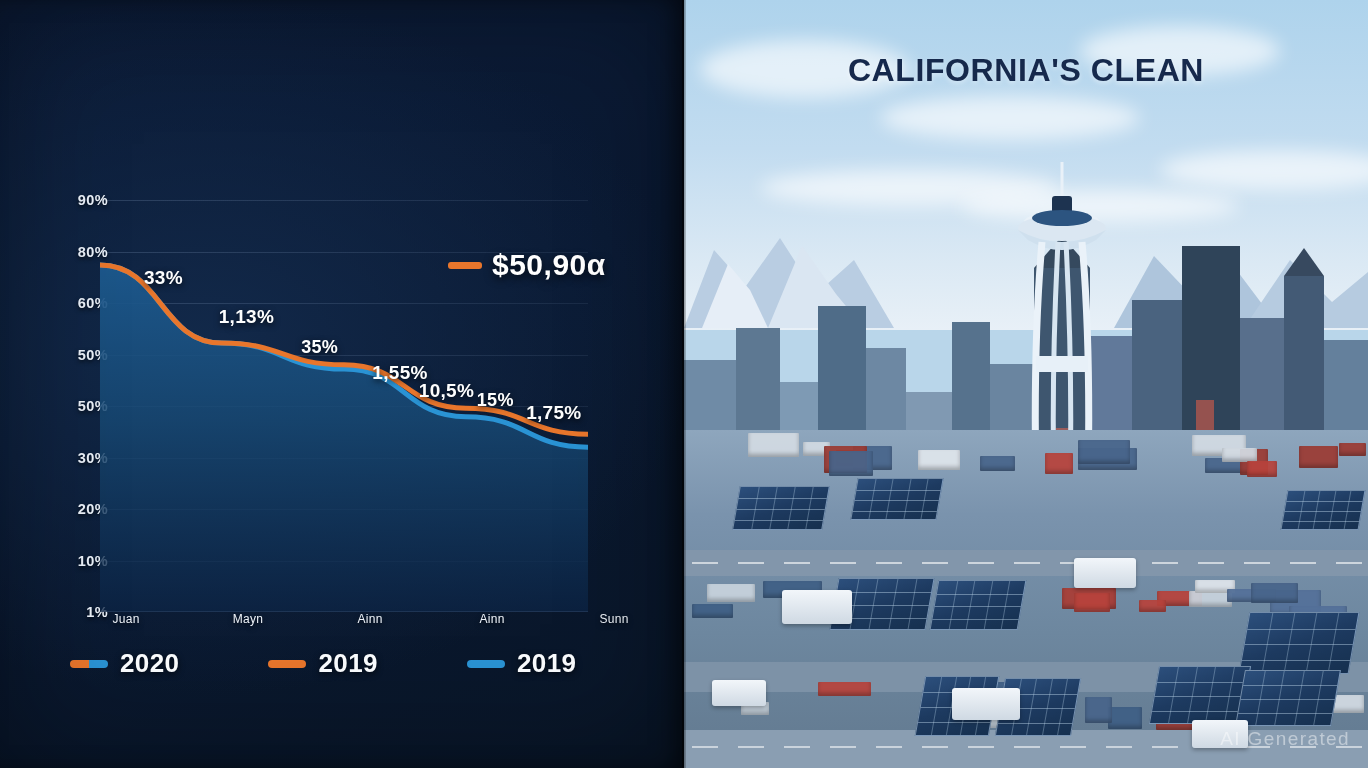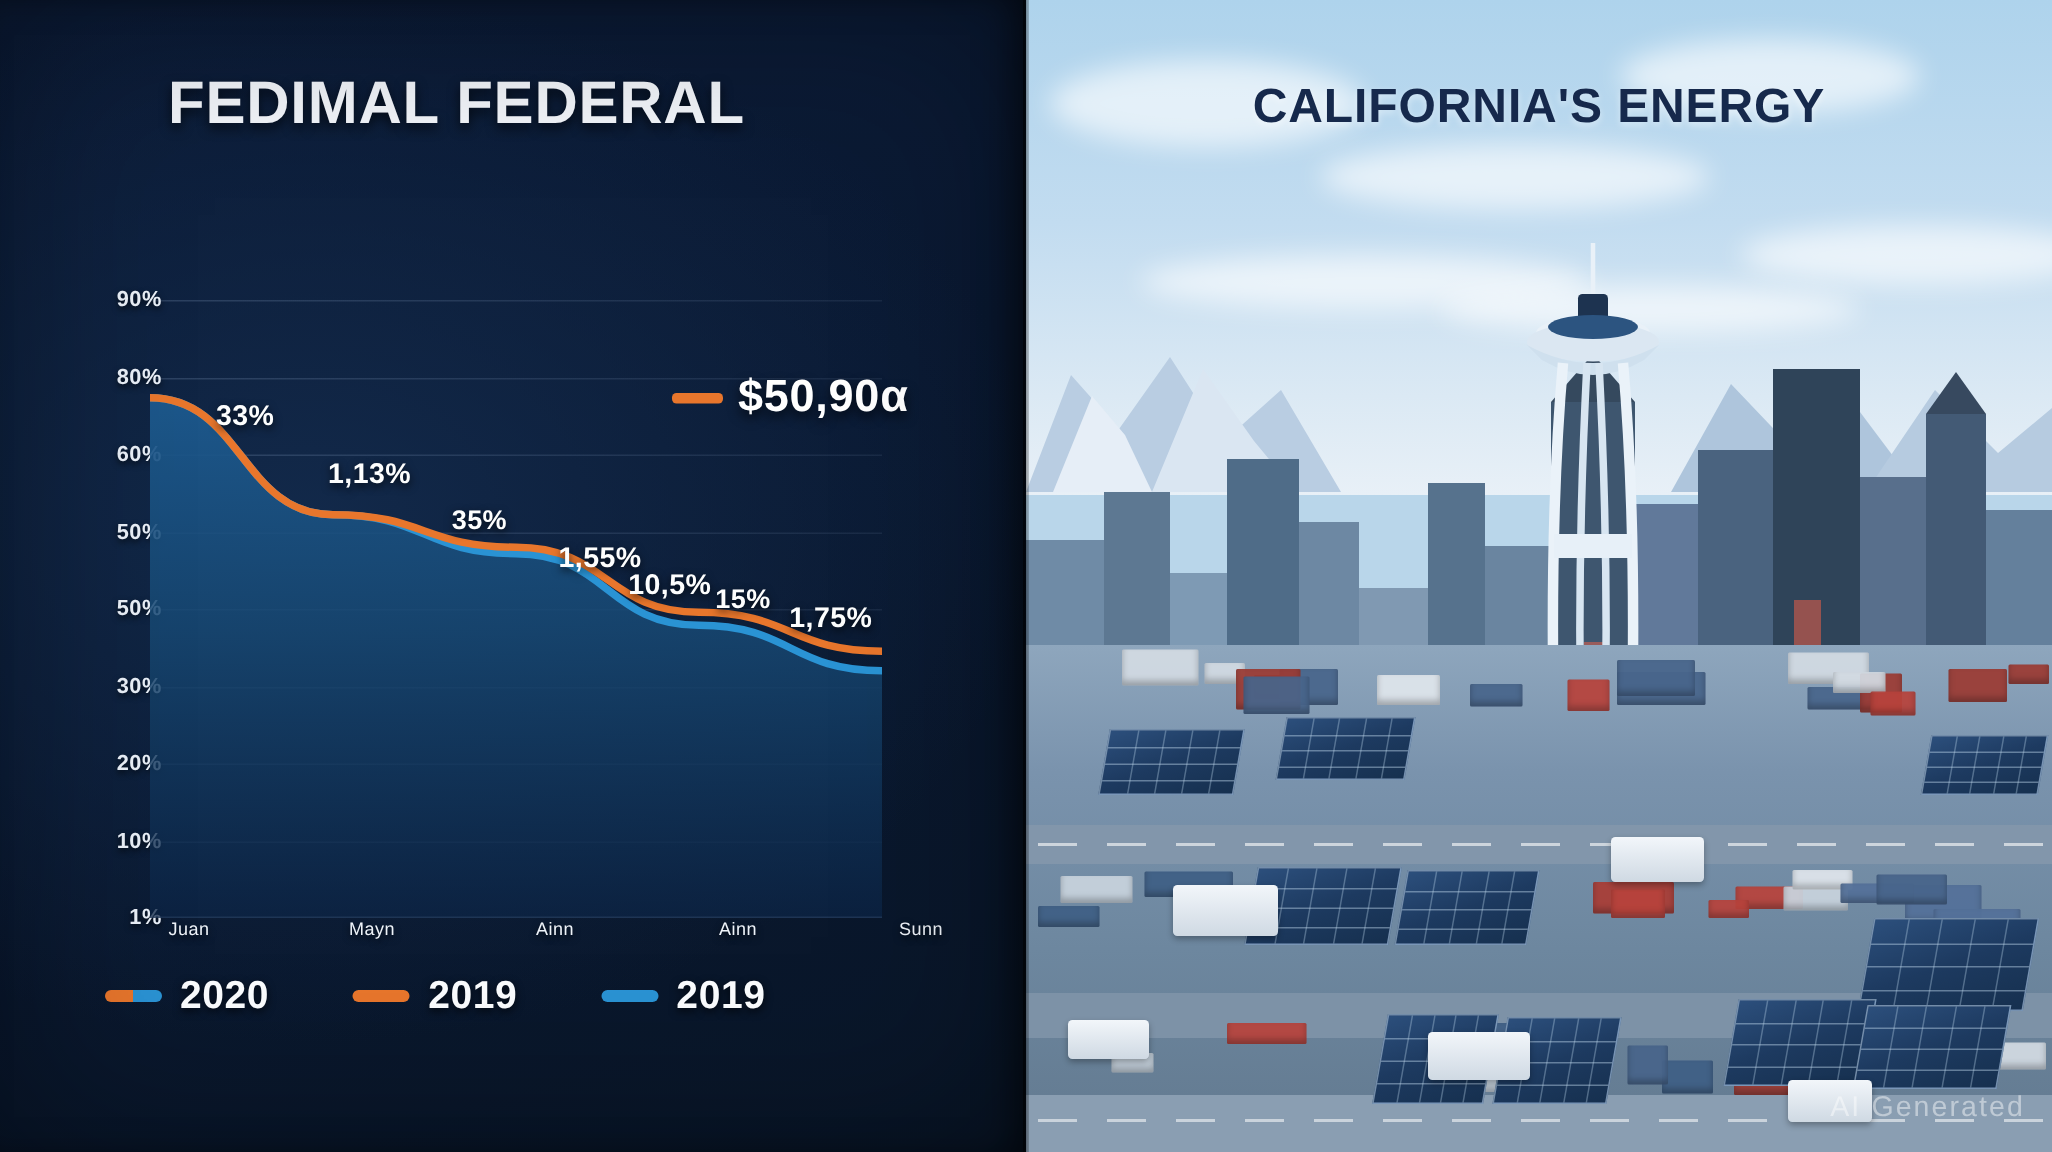--- a/index.html
+++ b/index.html
@@ -63,21 +63,21 @@
 
   .callout {
     position:absolute; left:448px; top:248px; display:flex; align-items:center; gap:10px;
   }
   .callout .swatch { width:34px; height:7px; border-radius:3px; background:#e8762c; }
   .callout .txt {
     color:#ffffff; font-size:30px; font-weight:bold; letter-spacing:.5px;
     text-shadow:0 3px 8px rgba(0,0,0,.7);
   }
 
-  .legend { position:absolute; left:70px; top:648px; display:flex; gap:56px; }
+  .legend { position:absolute; left:70px; top:648px; display:flex; gap:89px; }
   .legend-item { display:flex; align-items:center; gap:12px; }
   .legend-swatch { width:38px; height:8px; border-radius:4px; }
   .legend-swatch.split { background:linear-gradient(90deg,#e8762c 0 50%, #2a93d4 50% 100%); }
   .legend-label { color:#fbfdff; font-size:26px; font-weight:bold; letter-spacing:.4px;
                   text-shadow:0 2px 6px rgba(0,0,0,.7); }
 
   
   .right-panel { position:relative; width:684px; height:768px; overflow:hidden;
                  background:#b9d6ea; }
   .photo { position:absolute; inset:0; }
@@ -119,21 +119,20 @@
              background:linear-gradient(90deg, rgba(0,0,0,.55), rgba(0,0,0,.18)); }
 </style>
 </head>
 <body>
 
 <div class="canvas">
 
   <div class="left-panel">
 
     <div class="chart-title">
-      <span>FEDIMAL FEDERAL</span>
     </div>
 
     <div class="plot-wrap">
 
       <div class="gridlines" id="gridlines">
         <div class="axisline"></div>
       <div class="gridline" style="top: 0px;"></div>
           <div class="gridline" style="top: 51.5px;"></div>
           <div class="gridline" style="top: 103px;"></div>
           <div class="gridline" style="top: 154.5px;"></div>
@@ -443,17 +442,17 @@
           <div class="ctr" style="left: 28px; top: 250px; width: 54px; height: 26px; background: linear-gradient(rgb(242, 246, 250), rgb(207, 217, 227)); border-radius: 3px; box-shadow: rgba(0, 0, 0, 0.3) 0px 2px 4px;"></div>
           <div class="ctr" style="left: 390px; top: 128px; width: 62px; height: 30px; background: linear-gradient(rgb(242, 246, 250), rgb(207, 217, 227)); border-radius: 3px; box-shadow: rgba(0, 0, 0, 0.3) 0px 2px 4px;"></div>
         </div>
 
     </div>
 
     <div class="watermark">AI Generated</div>
   </div>
 
   <div class="right-title">
-    <span>CALIFORNIA'S ENERGY</span>
+    <span>CALIFORNIA'S CLEAN</span>
   </div>
 
   <div class="divider"></div>
 </div>
 
 </body></html>

